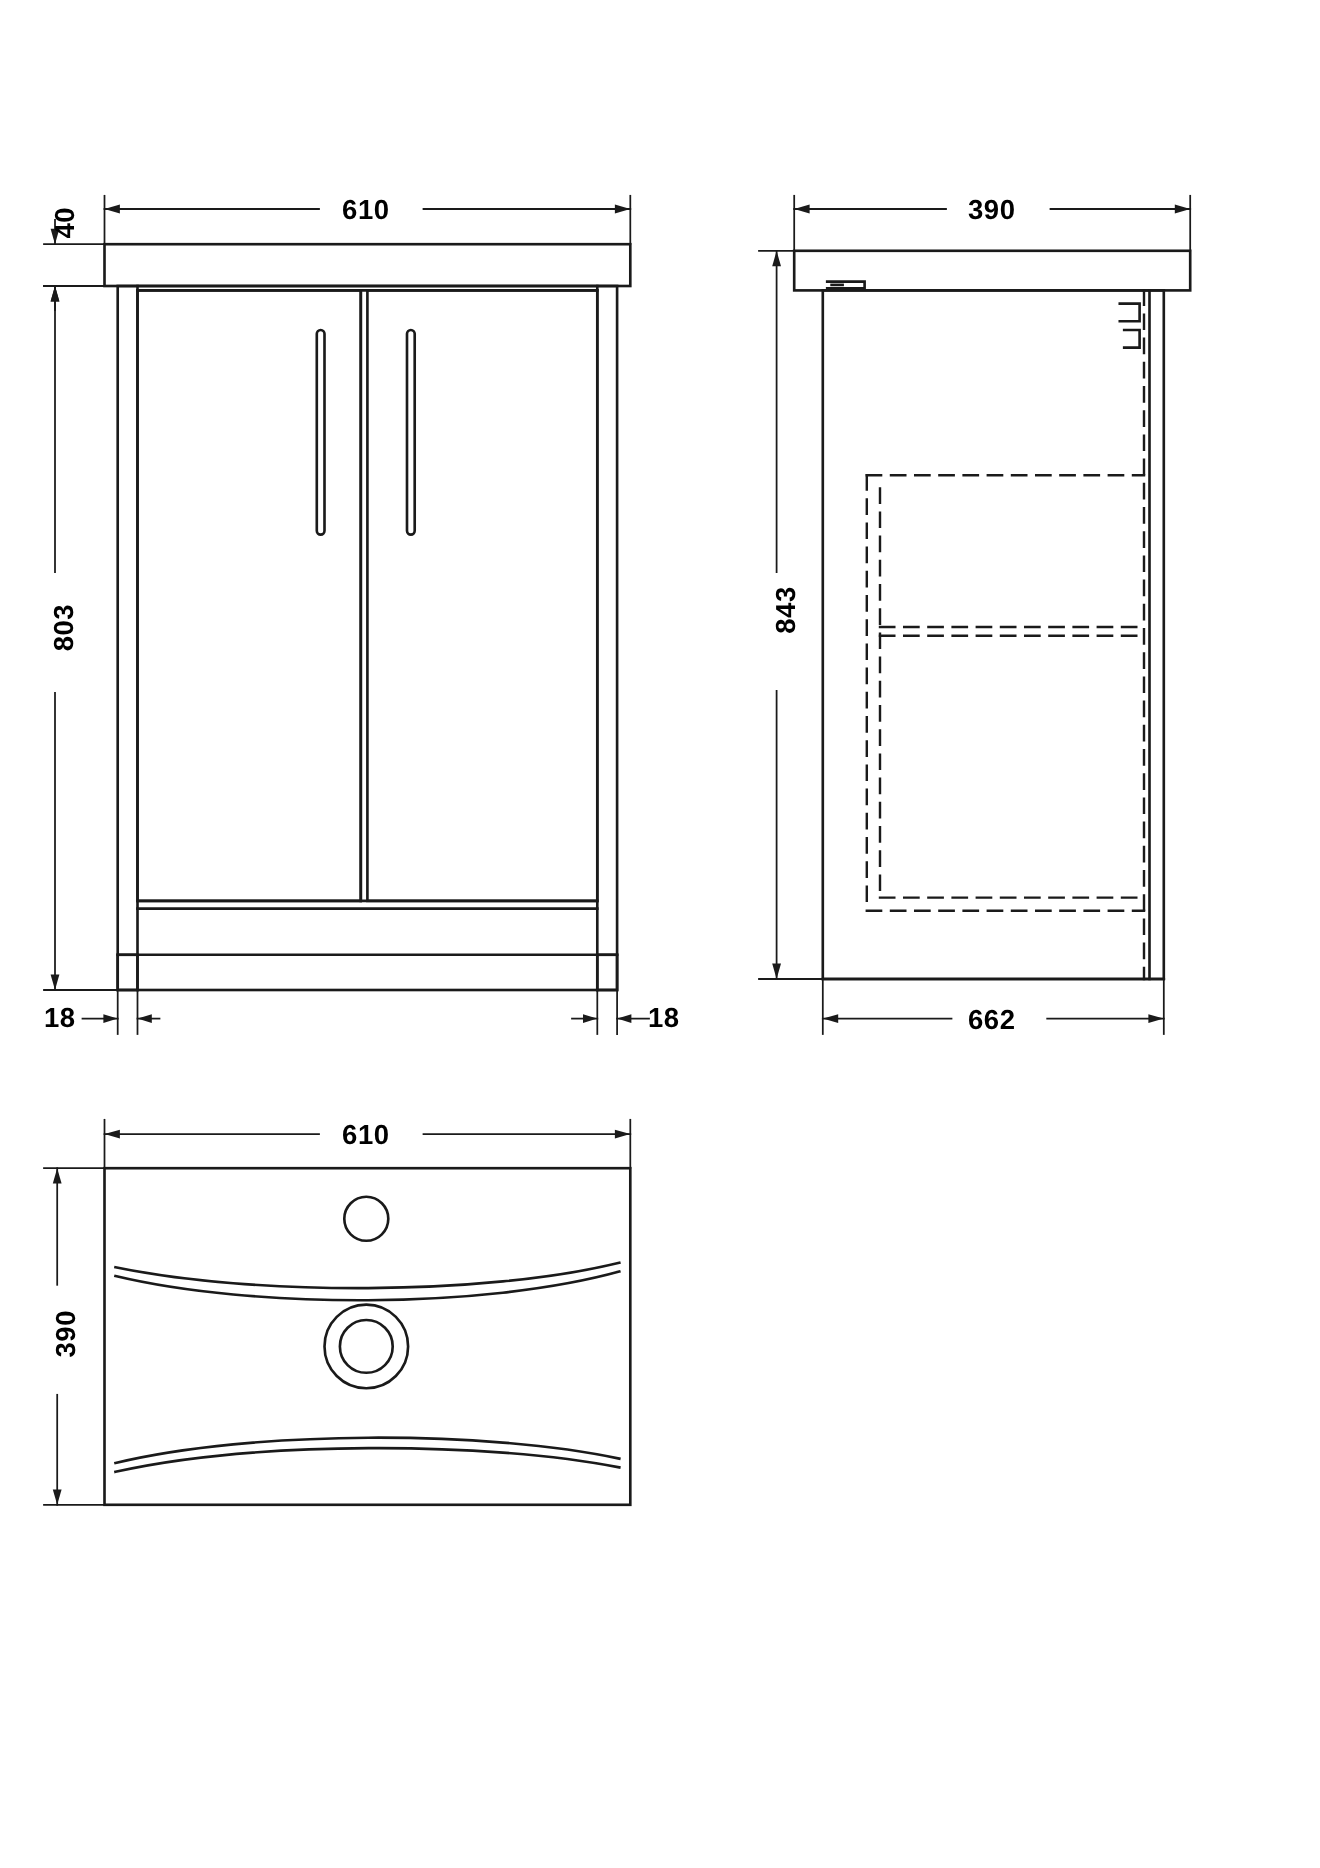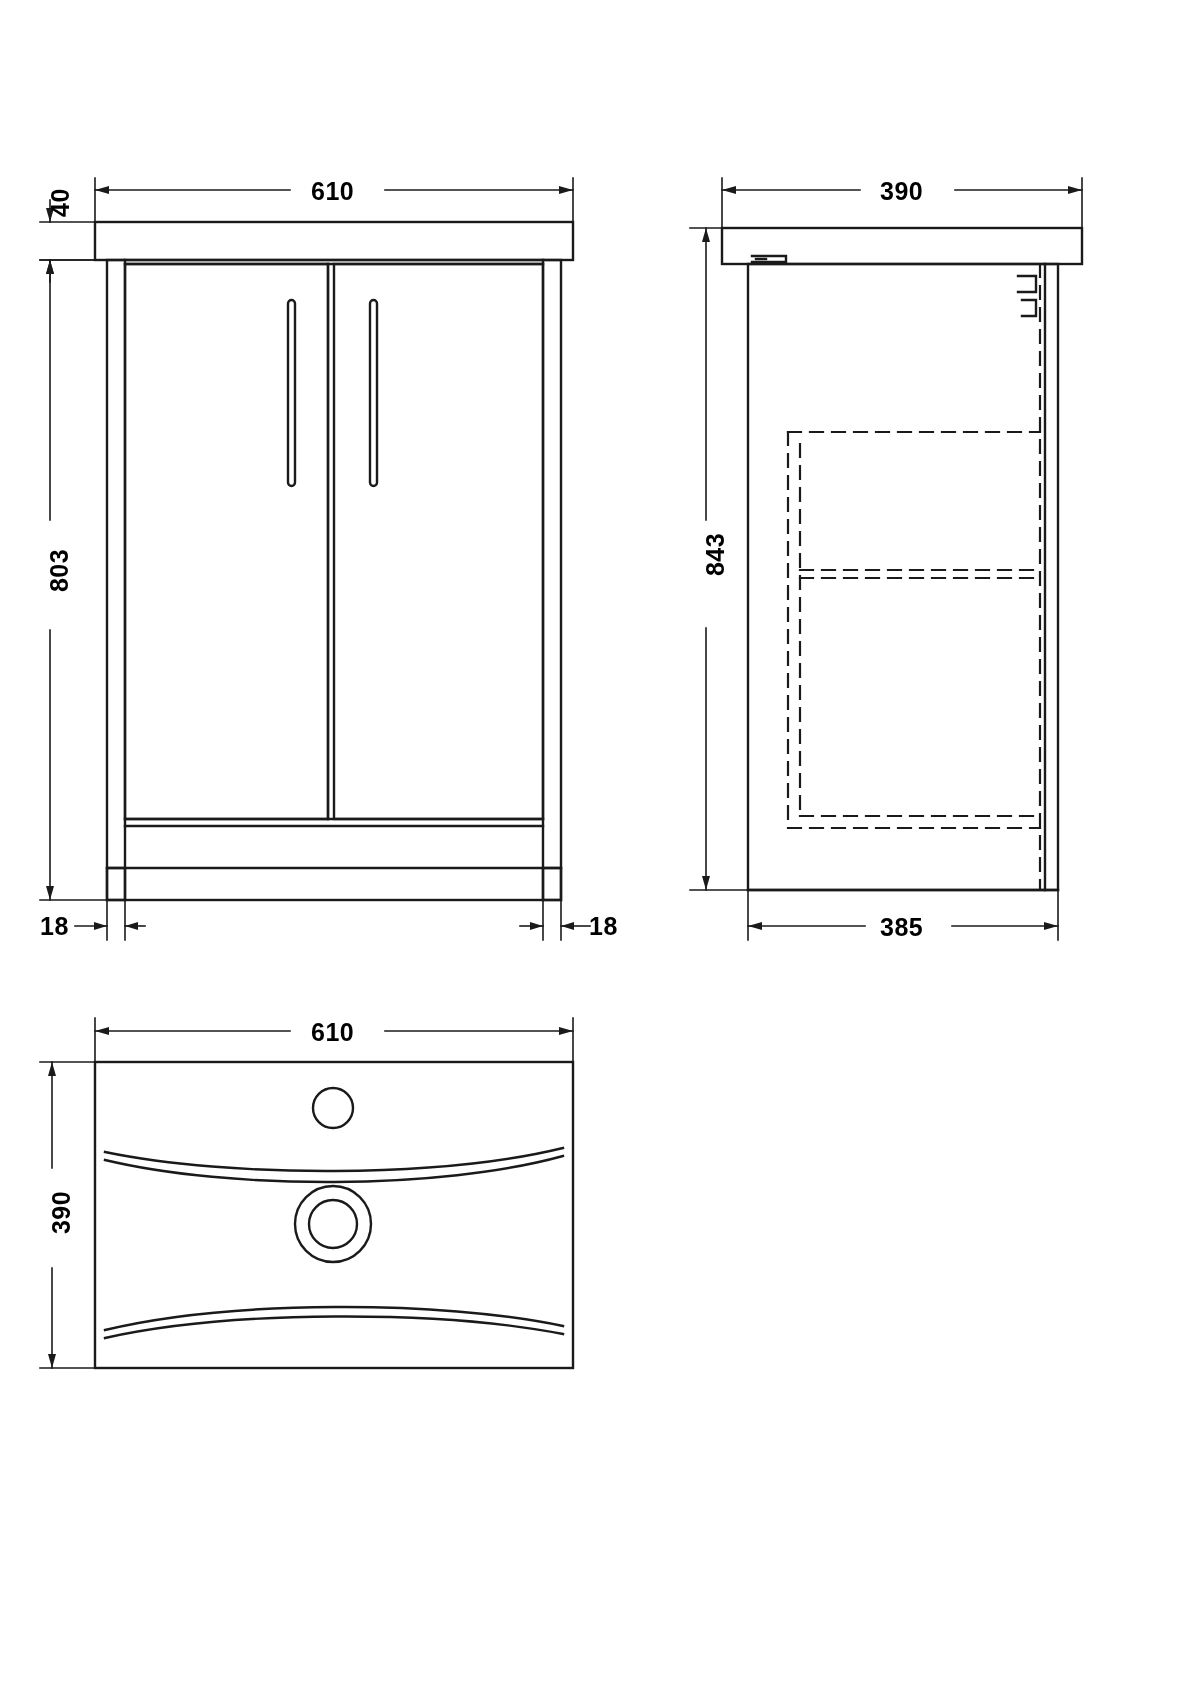--- a/index.html
+++ b/index.html
@@ -212,19 +212,19 @@
   <div class="dim-label vert" style="left:26px; top:556px; width:66px; text-align:center;">803</div>
 
   <div class="dim-label" style="left:40px; top:912px;">18</div>
 
   <div class="dim-label" style="left:589px; top:912px;">18</div>
 
   <div class="dim-label" style="left:880px; top:177px;">390</div>
 
   <div class="dim-label vert" style="left:682px; top:540px; width:66px; text-align:center;">843</div>
 
-  <div class="dim-label" style="left:880px; top:913px;">385</div>
+  <div class="dim-label" style="left:880px; top:913px;">662</div>
 
   <div class="dim-label" style="left:311px; top:1018px;">610</div>
 
   <div class="dim-label vert" style="left:28px; top:1198px; width:66px; text-align:center;">390</div>
 
 </div>
 
 </body></html>

